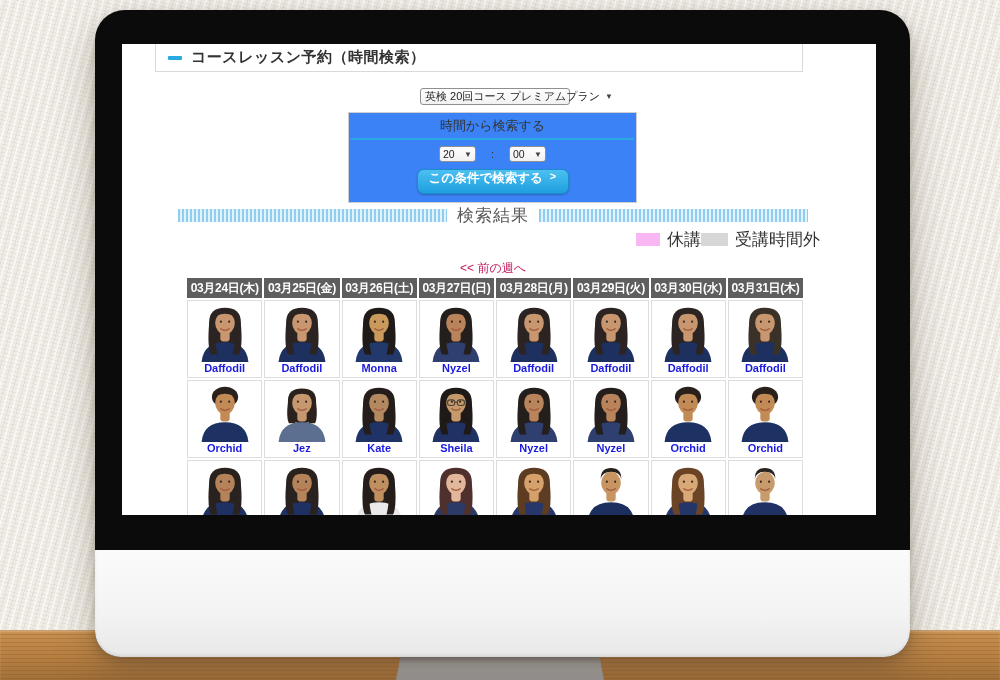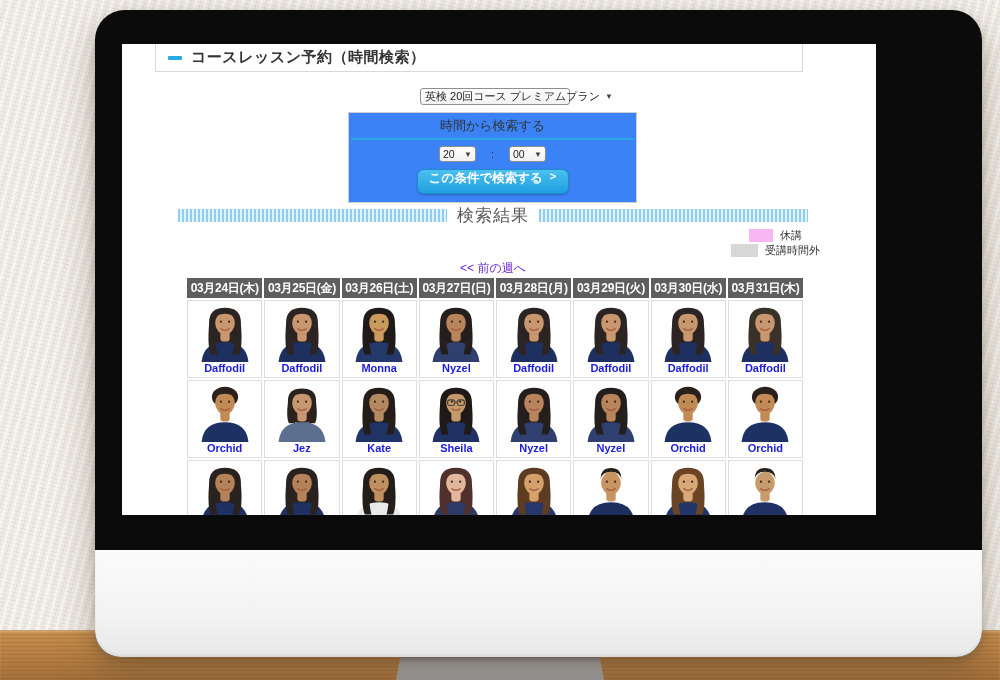--- a/index.html
+++ b/index.html
@@ -17,21 +17,21 @@
       repeating-linear-gradient(180deg, rgba(118,72,26,.22) 0 1px, rgba(0,0,0,0) 1px 4px),
       linear-gradient(180deg, #c8914f 0%, #b67f42 55%, #a2703a 100%);
     box-shadow: inset 0 2px 2px rgba(255,255,255,.25);
   }
 
   .stand { position:absolute; left:396px; top:654px; width:208px; height:26px;
     background:linear-gradient(180deg,#777 0%, #a7a7a7 35%, #9a9a9a 100%);
     clip-path:polygon(5px 0, 203px 0, 208px 26px, 0 26px);
   }
 
-  .monitor { position:absolute; left:95px; top:10px; width:887px; height:647px;
+  .monitor { position:absolute; left:95px; top:10px; width:815px; height:647px;
     background:#0b0b0b; border-radius:30px 30px 26px 26px;
     box-shadow:0 18px 40px rgba(85,65,45,.35), 0 4px 10px rgba(60,45,30,.25);
   }
   .chin { position:absolute; left:0; bottom:0; width:100%; height:107px;
     background:linear-gradient(180deg,#fbfbfb 0%, #f3f3f3 60%, #e8e8e8 100%);
     border-radius:0 0 26px 26px;
     box-shadow: inset 0 -2px 3px rgba(0,0,0,.08);
   }
   .screen { position:absolute; left:27px; top:34px; width:754px; height:471px;
     background:#fff; overflow:hidden; }
@@ -66,28 +66,28 @@
     font-family:"Liberation Sans", sans-serif; }
   .search-btn .arrow { font-size:11px; font-weight:bold; }
 
   .results-heading { position:absolute; left:56px; top:160px; width:630px;
     display:flex; align-items:center; }
   .rh-stripe { flex:1; height:13px;
     background:repeating-linear-gradient(90deg,#90cdee 0 2px,#e0f2fb 2px 4px); }
   .rh-text { margin:0 10px; font-size:17px; color:#595959; letter-spacing:1px; white-space:nowrap; }
 
   .legend { position:absolute; top:184px; right:56px; display:flex; align-items:center;
-    font-size:11px; color:#333;flex-direction:column; }
+    font-size:17px; color:#333; }
   .legend .sw { display:inline-block; width:24px; height:13px; margin-right:7px; }
   .legend .sw.gray { width:27px; }
   .legend .group { display:flex; align-items:center; }
   .legend .group + .group { }
 
   .prev-link-row { position:absolute; left:0; top:214px; width:742px; text-align:center; }
-  .prev-link { color:#6d28d9; font-size:12px; text-decoration:none; cursor:pointer; }
+  .prev-link { color:#be185d; font-size:12px; text-decoration:none; cursor:pointer; }
 
   .schedule { position:absolute; left:65px; top:234px; width:616px;
     display:grid; grid-template-columns:repeat(8,1fr); gap:2px; }
   .th { height:20px; background:#5e5e5e; color:#fff; font-size:12px; font-weight:bold;
     text-align:center; line-height:20px; letter-spacing:-.3px; white-space:nowrap; overflow:hidden; }
   .cell { height:78px; background:#fff; border:1px solid #ddd; text-align:center; overflow:hidden; }
   .avatar { display:block; margin:1px auto 0 auto; width:60px; height:60px; }
   .tname { font-size:11px; font-weight:bold; color:#1a1adf; line-height:13px; cursor:pointer; }
 </style>
 </head>

